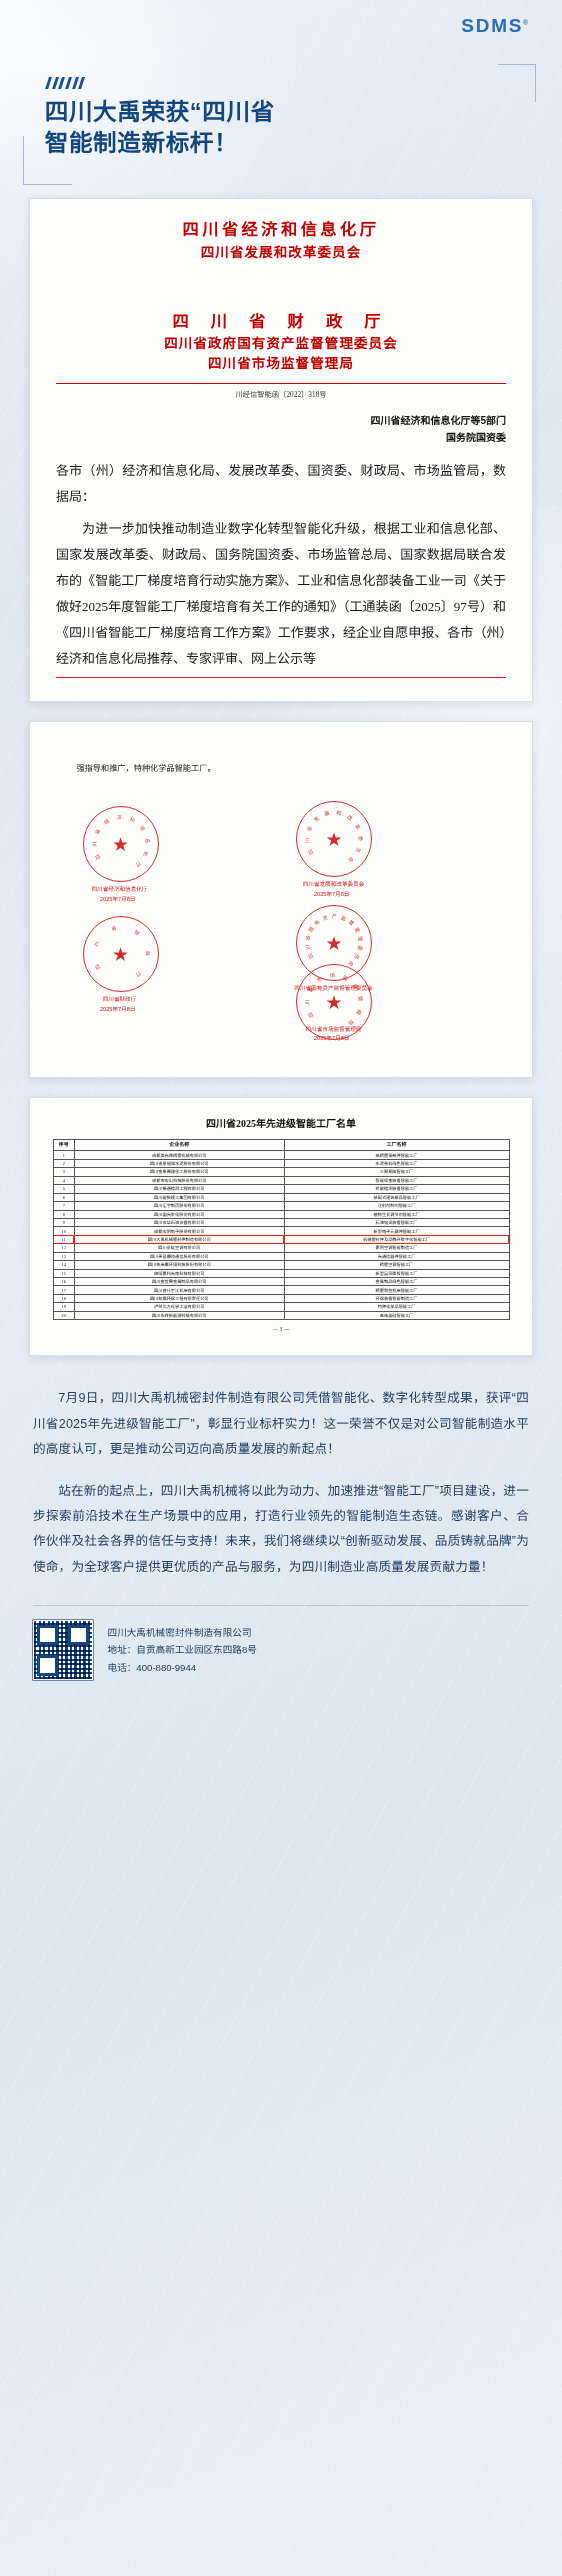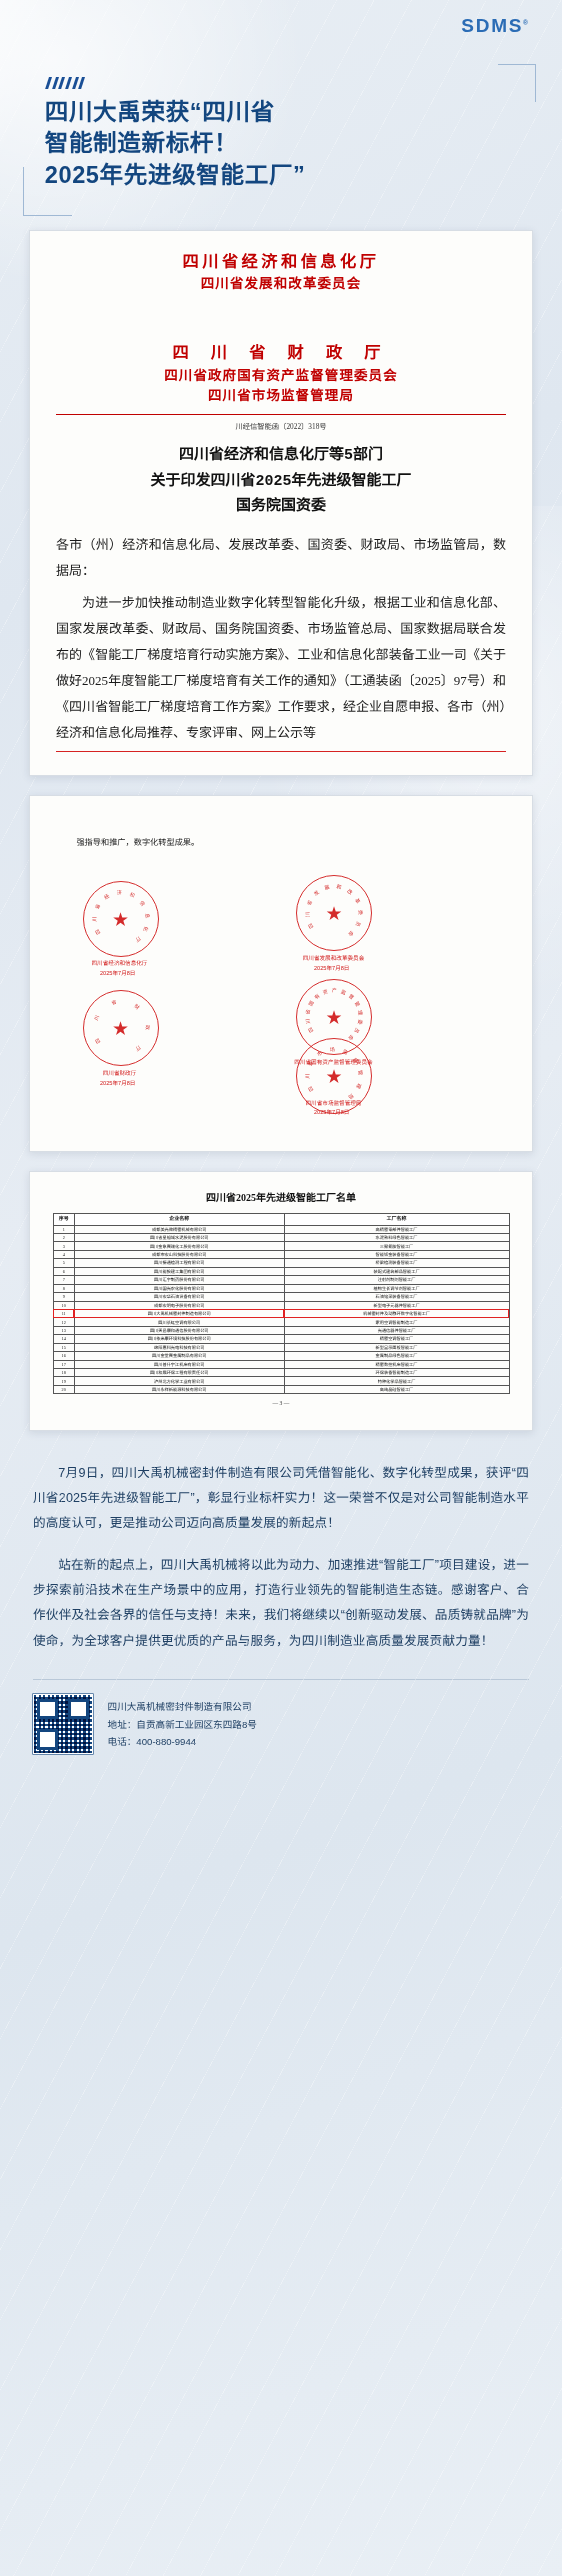--- a/index.html
+++ b/index.html
@@ -154,27 +154,27 @@
     background: #c00000;
   }
   .doc-number {
     text-align: center;
     font-size: 7.3px;
     color: #333;
     margin: 5.6px 0 12.4px 0;
     font-family: "Liberation Serif", serif;
   }
   .doc-title {
-    text-align: center;
-    font-size: 15px;
+    text-align: right;
+    font-size: 10px;
     font-weight: bold;
     line-height: 1.7;
     color: #111;
     margin-bottom: 12.4px;
-    font-family: Liberation Mono, monospace;
+    font-family: Liberation Sans, sans-serif;
   }
   .doc-body p {
     font-size: 13px;
     line-height: 2.0;
     color: #1a1a1a;
     margin: 0 0 5.6px 0;
     text-align: justify;
     font-family: "Liberation Serif", serif;
   }
   .doc-body p.indent { text-indent: 2em; }
@@ -377,50 +377,48 @@
     <div class="hero-slashes">
       <i></i>
         <i></i>
         <i></i>
         <i></i>
         <i></i>
         <i></i>
     </div>
     <div class="hero-line l2">四川大禹荣获“四川省</div>
     <div class="hero-line l1">智能制造新标杆！</div>
-    <div class="hero-line l3">2025年先进级智能工厂”</div>
   </div>
 
   <div class="doc-card doc1">
     <div class="gov-head">
       <div class="gl">四川省经济和信息化厅</div>
       <div class="gl small">四川省发展和改革委员会</div>
       <div class="gl wide">四 川 省 财 政 厅</div>
       <div class="gl small">四川省政府国有资产监督管理委员会</div>
       <div class="gl small">四川省市场监督管理局</div>
     </div>
     <div class="gov-divider"></div>
     <div class="doc-number">川经信智能函〔2022〕318号</div>
 
     <div class="doc-title">
       <div>四川省经济和信息化厅等5部门</div>
-      <div>关于印发四川省2025年先进级智能工厂</div>
       <div>国务院国资委</div>
     </div>
 
     <div class="doc-body">
       <p>各市（州）经济和信息化局、发展改革委、国资委、财政局、市场监管局，数据局：</p>
       <p class="indent">为进一步加快推动制造业数字化转型智能化升级，根据工业和信息化部、国家发展改革委、财政局、国务院国资委、市场监管总局、国家数据局联合发布的《智能工厂梯度培育行动实施方案》、工业和信息化部装备工业一司《关于做好2025年度智能工厂梯度培育有关工作的通知》（工通装函〔2025〕97号）和《四川省智能工厂梯度培育工作方案》工作要求，经企业自愿申报、各市（州）经济和信息化局推荐、专家评审、网上公示等</p>
       <div class="redline"></div>
     </div>
   </div>
 
   <div class="doc-card doc2">
     <div class="closing">
-      <p>强指导和推广，数字化转型成果。</p>
+      <p>强指导和推广，特种化学品智能工厂。</p>
     </div>
 
     <div class="seal-grid">
 
       <div class="seal" style="left:22.5px; top:5.6px;">
         <span class="star">★</span>
       <div class="ring-text">
             <span style="transform: rotate(-210deg) translate(28px) rotate(90deg) translate(-2.2px, -2.8px);">四</span>
             <span style="transform: rotate(-181.111deg) translate(28px) rotate(90deg) translate(-2.2px, -2.8px);">川</span>
             <span style="transform: rotate(-152.222deg) translate(28px) rotate(90deg) translate(-2.2px, -2.8px);">省</span>

